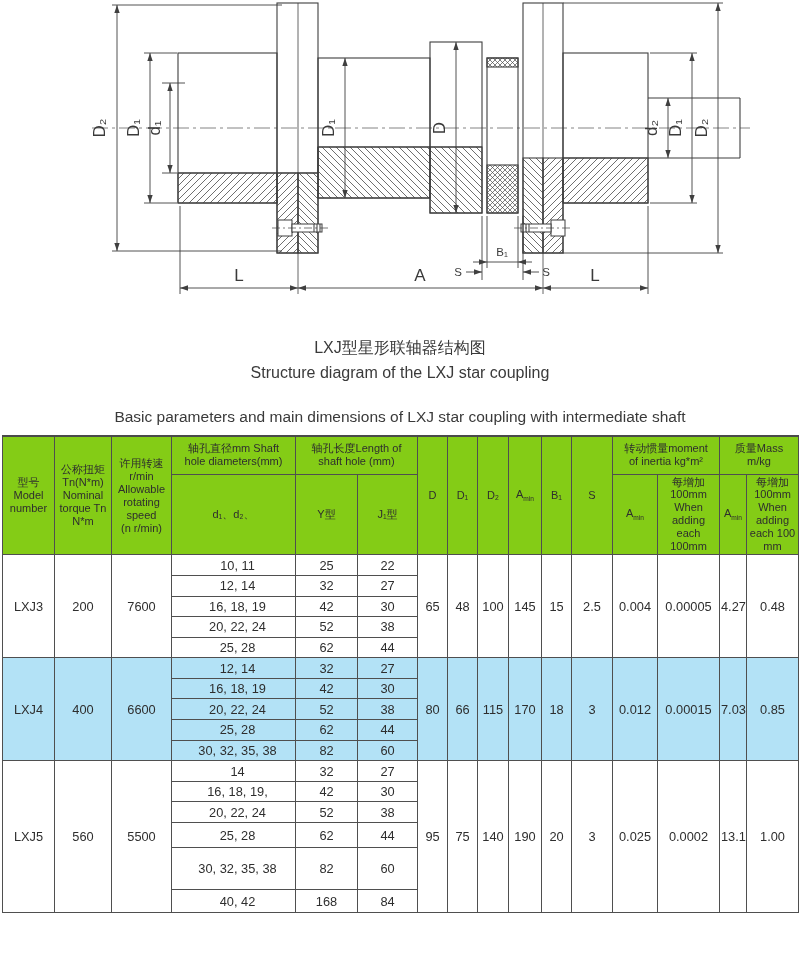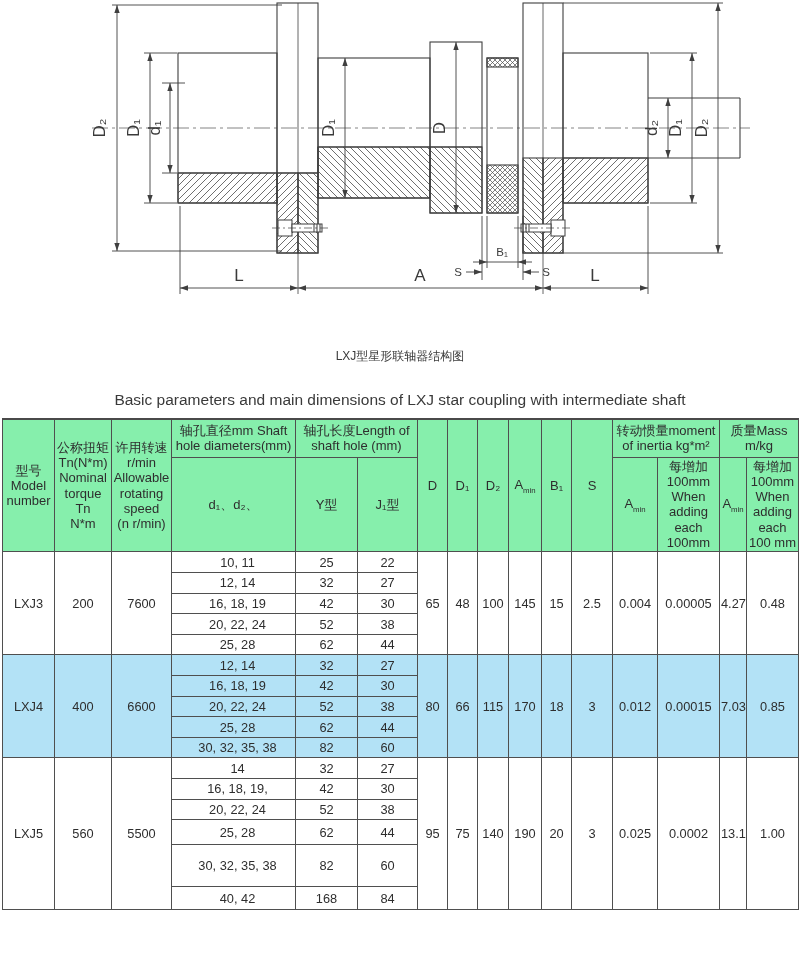--- a/index.html
+++ b/index.html
@@ -2,29 +2,29 @@
 <html><head>
 <meta charset="utf-8">
 <style>
   html,body{margin:0;padding:0;background:#fff;}
   .page{position:relative;width:800px;height:959px;background:#fff;overflow:hidden;
         font-family:"Liberation Sans","DejaVu Sans",sans-serif;color:#2e2e2e;}
   svg text{font-family:"Liberation Sans","DejaVu Sans",sans-serif;fill:#3a3a3a;}
   .dim{font-size:17px;}
   .dim-sm{font-size:11.5px;}
   .caption{width:800px;text-align:center;color:#3a3a3a;}
-  .caption-zh{font-size:12px;margin-top:12px;}
+  .caption-zh{font-size:16px;margin-top:2px;}
   .caption-en{font-size:16px;margin-top:5px;}
   .title-block{margin-top:26px;}
   .title-zh{font-size:16px;}
   .title-en{font-size:15.5px;margin-top:6px;}
   table.params{border-collapse:collapse;table-layout:fixed;width:796px;margin:9px 0 0 2px;
                border:1.4px solid #4a4a4a;border-top:2px solid #4a4a4a;}
   table.params th, table.params td{border:1px solid #4f4f4f;overflow:hidden;}
-  table.params th{background:#86efac;font-weight:normal;font-size:13px;line-height:1.18;
+  table.params th{background:#84cc16;font-weight:normal;font-size:11px;line-height:1.18;
                   white-space:pre-line;vertical-align:middle;padding:1px 1px;text-align:center;}
   thead tr:first-child{height:38px;}
   thead tr:nth-child(2){height:37px;}
   th.al{text-align:left;padding-left:5px;}
   th.subhd{font-size:12.5px;}
   th.amin{font-size:12.5px;}
   th.fine{font-size:8.5px;line-height:1.22;}
   sub{font-size:0.6em;}
   td{font-size:12.8px;text-align:center;padding:0 1px;background:#fff;}
   td.holes{text-align:center;padding-left:9px;}
@@ -164,20 +164,21 @@
     <text class="dim-sm" x="502" y="256" text-anchor="middle">B₁</text>
     <text class="dim-sm" x="458" y="276" text-anchor="middle">S</text>
     <text class="dim-sm" x="546" y="276" text-anchor="middle">S</text>
     <text class="dim" x="239" y="281" text-anchor="middle">L</text>
     <text class="dim" x="420" y="281" text-anchor="middle">A</text>
     <text class="dim" x="595" y="281" text-anchor="middle">L</text>
   </svg>
 
   
   <div class="caption caption-zh">LXJ型星形联轴器结构图</div>
+  <div class="caption caption-en">Structure diagram of the LXJ star coupling</div>
 
   
   <div class="title-block">
     <div class="caption title-en">Basic parameters and main dimensions of LXJ star coupling with intermediate shaft</div>
   </div>
 
   
   <table class="params">
     <colgroup>
       <col style="width:52px">

